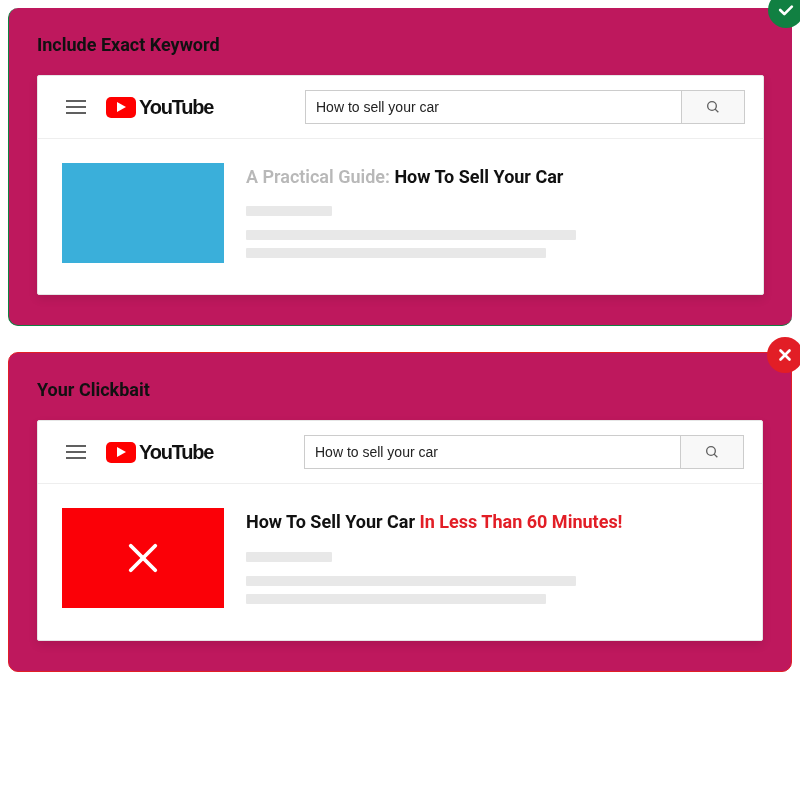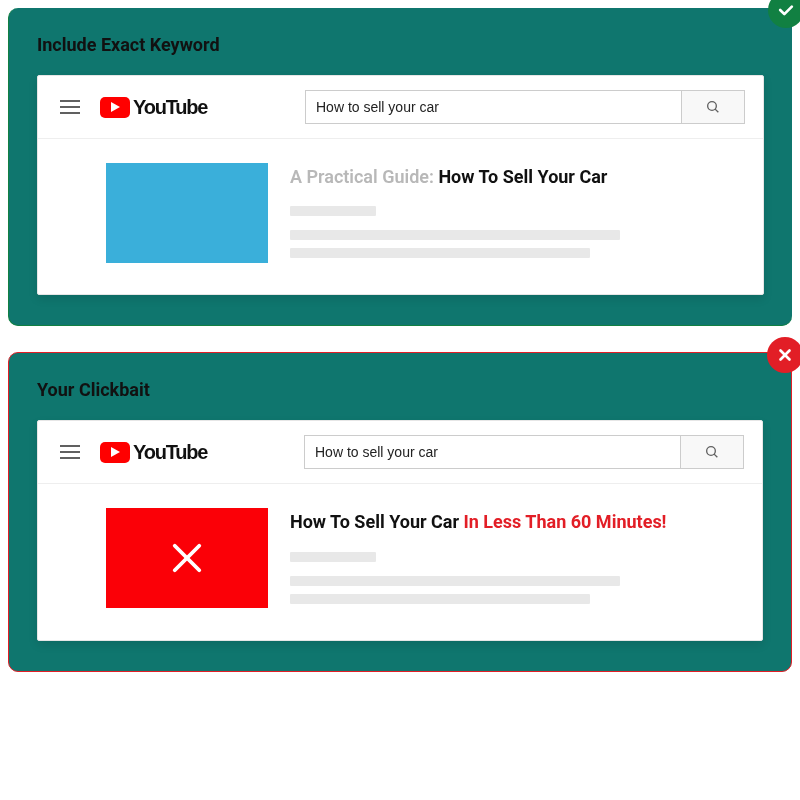--- a/index.html
+++ b/index.html
@@ -6,21 +6,21 @@
   body {
     font-family: -apple-system, BlinkMacSystemFont, "Segoe UI", Roboto, Arial, sans-serif;
     background: #fff;
     width: 800px;
     height: 800px;
     padding: 8px;
   }
   .example-card {
     position: relative;
     border-radius: 10px;
-    background: #0f766e;
+    background: #be185d;
     padding: 26px 28px 30px 28px;
     margin-bottom: 26px;
   }
   .example-card.good { border: 1.5px solid #118042; border-top: none; border-right: none; }
   .example-card.bad  { border: 1.5px solid #e21e26; }
   .corner-badge {
     position: absolute;
     top: -16px;
     right: -12px;
     width: 36px;
@@ -41,21 +41,21 @@
   .yt-frame {
     background: #fff;
     border: 1px solid #e6e6e6;
     box-shadow: 0 4px 10px rgba(0,0,0,0.10);
     border-radius: 2px;
   }
   .yt-header {
     display: flex;
     align-items: center;
     gap: 20px;
-    padding: 14px 18px 14px 22px;
+    padding: 14px 18px 14px 28px;
     border-bottom: 1px solid #eee;
   }
   .menu-icon {
     display: flex;
     flex-direction: column;
     gap: 4px;
     cursor: pointer;
   }
   .menu-icon span {
     width: 20px;
@@ -115,21 +115,20 @@
     background: #f8f8f8;
     display: flex;
     align-items: center;
     justify-content: center;
     cursor: pointer;
   }
   .yt-body {
     display: flex;
     gap: 22px;
     padding: 24px 24px 28px 24px;
-    margin-left: 44px;
   }
   .thumb {
     width: 162px;
     height: 100px;
     flex-shrink: 0;
   }
   .thumb.blue { background: #3aafda; }
   .thumb.red {
     background: #fb0007;
     display: flex;

